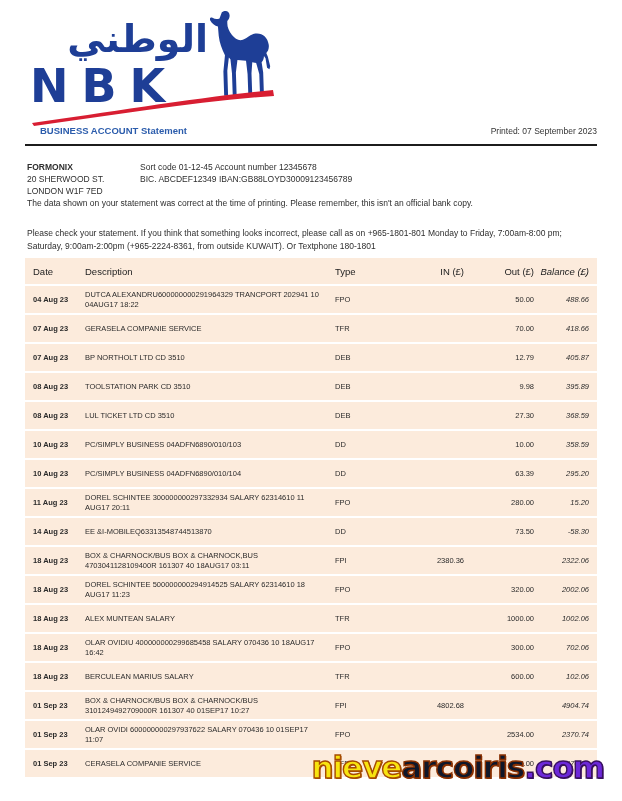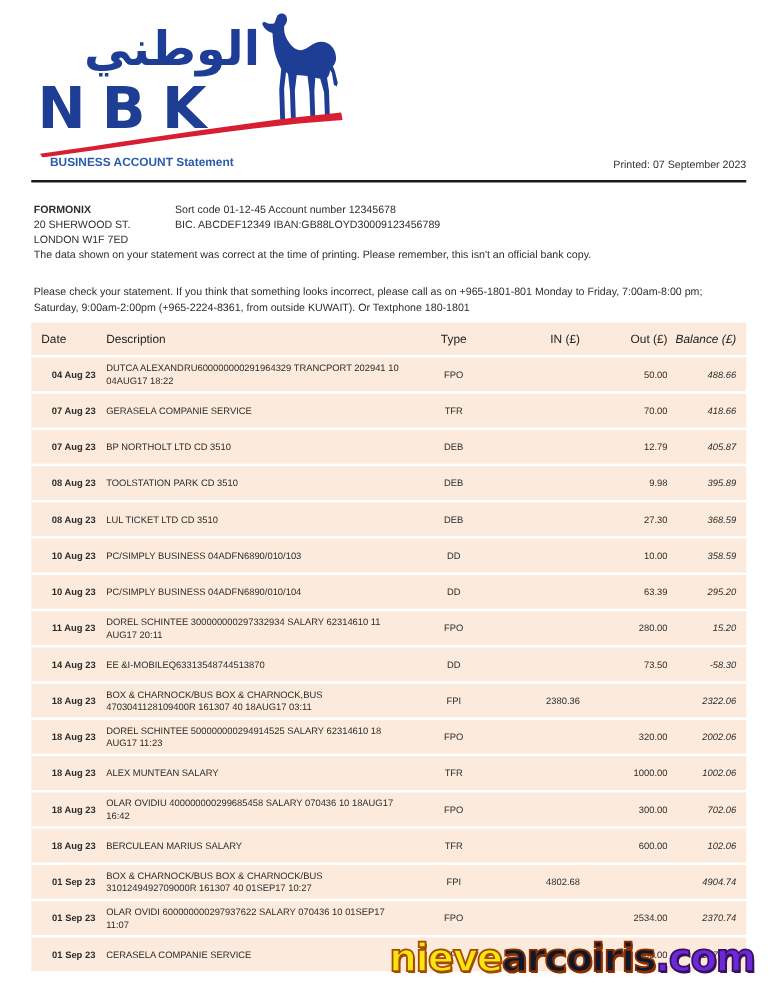--- a/index.html
+++ b/index.html
@@ -22,23 +22,23 @@
   .note2{position:absolute;top:227px;left:27px;width:566px;font-size:8.5px;line-height:1.55;}
   
   .table{position:absolute;top:258px;left:25px;width:572px;}
   .thead,.trow{
     display:grid;grid-template-columns:60px 248px 58px 73px 70px 1fr;
     background:#fcebdc;border-bottom:2px solid #ffffff;align-items:center;
   }
   .thead{min-height:26px;font-size:9.5px;color:#222;}
   .trow{min-height:23px;padding:2px 0;font-size:7.5px;line-height:1.3;color:#2b2b2b;}
   .c-date{padding-left:8px;}
-  .trow .c-date{font-weight:bold;text-align:center;}
+  .trow .c-date{font-weight:bold;}
   .c-desc{padding-right:12px;}
-  .c-type{padding-left:2px;text-align:center;}
+  .c-type{padding-left:2px;}
   .c-in,.c-out,.c-bal{text-align:right;}
   .c-bal{padding-right:8px;font-style:italic;}
   
   .watermark{
     position:absolute;bottom:16px;right:18px;font-size:31px;font-weight:bold;
     font-family:"DejaVu Sans",sans-serif;white-space:nowrap;letter-spacing:-1px;
   }
   .wm-yellow{color:#f8e410;-webkit-text-stroke:1.4px #a54b00;text-shadow:1px 1px 0 #a54b00;}
   .wm-orange{color:#0f172a;-webkit-text-stroke:1.4px #8a3000;text-shadow:1px 1px 0 #8a3000;}
   .wm-purple{color:#6d28d9;-webkit-text-stroke:1.4px #38105e;text-shadow:1px 1px 0 #38105e;}

